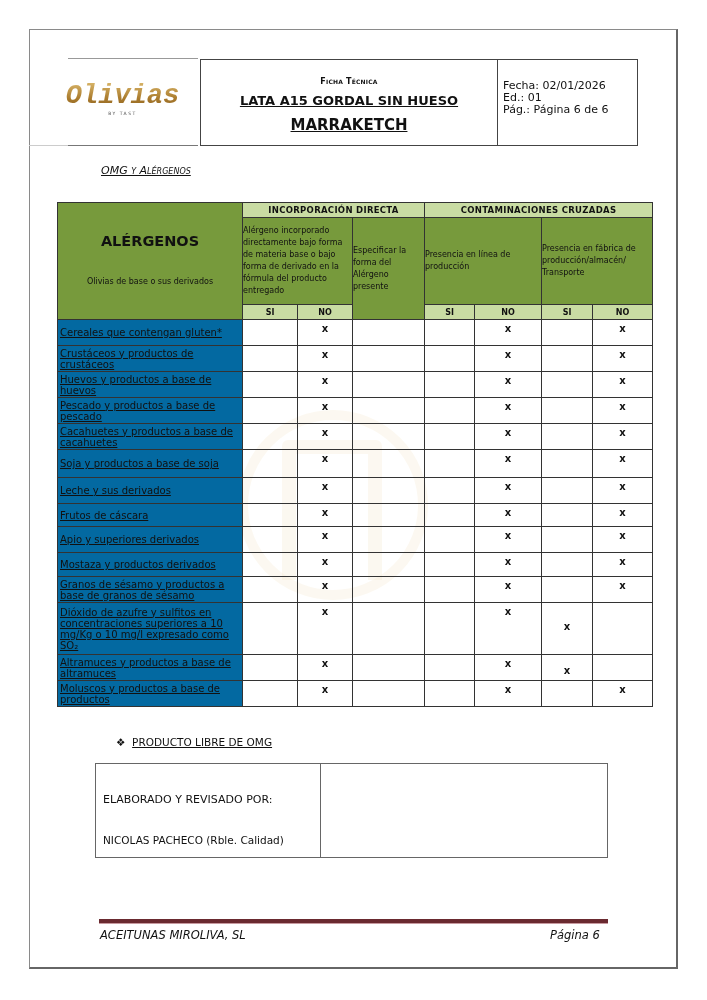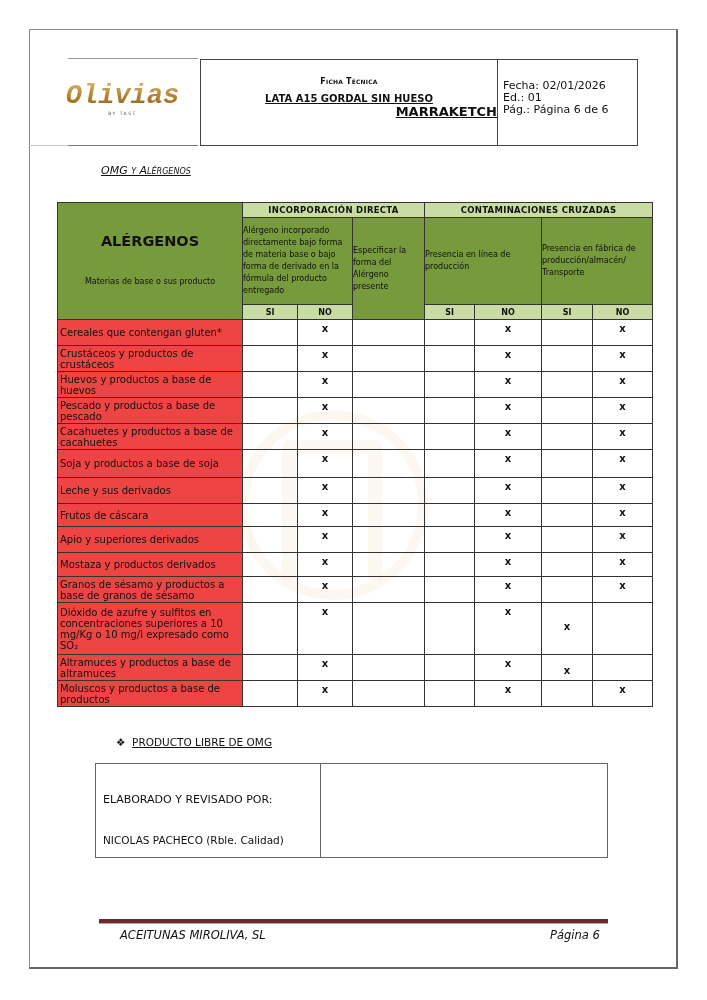--- a/index.html
+++ b/index.html
@@ -10,32 +10,32 @@
   .hdr-line-top { position:absolute; left:68px; top:58px; width:130px; border-top:1px solid #999; }
   .hdr-line-bot { position:absolute; left:29px; top:145px; width:40px; border-top:1px solid #ccc; }
   .hdr-line-bot2 { position:absolute; left:68px; top:145px; width:130px; border-top:1px solid #777; }
   .logo { position:absolute; left:60px; top:82px; width:125px; text-align:center; }
   .logo-main { font-family:Liberation Mono, monospace; font-style:italic; font-weight:bold; font-size:27px; color:#b48a3a; letter-spacing:0px; line-height:28px;
     background: linear-gradient(180deg,#d9b66a 0%,#a97a2c 60%,#8a6020 100%); -webkit-background-clip:text; background-clip:text; color:transparent; }
   .logo-sub { font-size:4.5px; letter-spacing:1.5px; color:#555; margin-top:1px; }
   .hdr-box { position:absolute; left:200px; top:59px; width:438px; height:87px; border:1.5px solid #444; box-sizing:border-box; display:flex; }
   .hdr-center { width:297px; border-right:1.5px solid #444; text-align:center; box-sizing:border-box; padding-top:17px; }
   .hdr-kicker { font-size:8px; font-weight:bold; font-variant:small-caps; letter-spacing:0.2px; }
-  .hdr-title { font-size:10px; font-weight:bold; text-decoration:underline; margin-top:7px; }
-  .hdr-title2 { font-size:13px; font-weight:bold; text-decoration:underline; margin-top:0;text-align:right; }
+  .hdr-title { font-size:13px; font-weight:bold; text-decoration:underline; margin-top:7px; }
+  .hdr-title2 { font-size:15px; font-weight:bold; text-decoration:underline; margin-top:8px; }
   .hdr-right { flex:1; padding:20px 0 0 5px; font-size:11px; line-height:12px; }
 
   .section-title { position:absolute; left:101px; top:164px; font-size:11px; font-style:italic; text-decoration:underline; font-variant:small-caps; }
 
   
   table.alg { position:absolute; left:57px; top:202px; border-collapse:collapse; table-layout:fixed; width:595px; }
   table.alg td, table.alg th { border:1.5px solid #333; padding:0; box-sizing:border-box; }
   .g-dark { background:#779a3c; }
   .g-light { background:#c9dca3; }
-  .g-row { background:#ef4444; }
+  .g-row { background:#0369a1;text-decoration:underline; }
   th.group { font-size:8.5px; font-weight:bold; height:15px; letter-spacing:0.3px; }
   .hdr-main { text-align:center; vertical-align:top; }
   .hdr-main .big { font-size:14.5px; font-weight:bold; margin-top:30px; }
   .hdr-main .small { font-size:8px; margin-top:28px; font-weight:normal; }
   .hsub { font-size:8px; font-weight:normal; line-height:12px; text-align:left; vertical-align:middle; }
   .sino { font-size:8px; font-weight:bold; height:15px; text-align:center; }
   td.lbl { font-size:10px; line-height:11px; padding:1px 2px !important; vertical-align:middle; }
   td.cell { text-align:center; vertical-align:top; font-size:10px; font-weight:bold; background:rgba(255,255,255,0.55); }
   td.cell span { display:inline-block; margin-top:3px; }
   td.cell.mid span { margin-top:18px; }
@@ -49,21 +49,21 @@
 
   .sign-box { position:absolute; left:95px; top:763px; width:513px; height:95px; border:1px solid #666; display:flex; box-sizing:border-box; }
   .sign-left { width:225px; border-right:1px solid #666; padding:29px 0 0 7px; box-sizing:border-box; }
   .sign-title { font-size:11px; font-weight:normal; }
   .sign-name { font-size:10.5px; margin-top:28px; }
   .sign-right { flex:1; position:relative; }
   .stamp { position:absolute; left:58px; top:22px; width:120px; text-align:center; font-family:"DejaVu Serif", serif; color:#8a96c8; font-size:6.5px; line-height:8px; }
   .stamp .s1 { font-size:7.5px; }
 
   .footer-line { position:absolute; left:99px; top:919px; width:509px; height:4px; background:#6a2a30; border-bottom:1px solid #c89aa0; }
-  .footer-left { position:absolute; left:100px; top:928px; font-size:11.5px; font-style:italic;margin-left:20px; }
+  .footer-left { position:absolute; left:100px; top:928px; font-size:11.5px; font-style:italic; }
   .footer-right { position:absolute; left:550px; top:928px; font-size:11.5px; font-style:italic; }
 </style>
 </head>
 <body>
 
 <div class="page"></div>
 
 <div class="hdr-line-top"></div>
 <div class="hdr-line-bot"></div>
 <div class="hdr-line-bot2"></div>
@@ -99,21 +99,21 @@
       <col style="width:72px">
     <col style="width:50px">
       <col style="width:67px">
       <col style="width:51px">
       <col style="width:60px">
   </colgroup>
   <thead>
     <tr>
       <th class="g-dark hdr-main" rowspan="3">
         <div class="big">ALÉRGENOS</div>
-        <div class="small">Materias de base o sus producto</div>
+        <div class="small">Olivias de base o sus derivados</div>
       </th>
       <th class="g-light group" colspan="3">INCORPORACIÓN DIRECTA</th>
       <th class="g-light group" colspan="4">CONTAMINACIONES CRUZADAS</th>
     </tr>
     <tr>
       <th class="g-dark hsub" colspan="2" style="height:87px;">Alérgeno incorporado directamente bajo forma de materia base o bajo forma de derivado en la fórmula del producto entregado</th>
       <th class="g-dark hsub" rowspan="2">Especificar la forma del Alérgeno presente</th>
       <th class="g-dark hsub" colspan="2">Presencia en  línea de producción</th>
       <th class="g-dark hsub" colspan="2">Presencia en  fábrica de producción/almacén/ Transporte</th>
     </tr>

